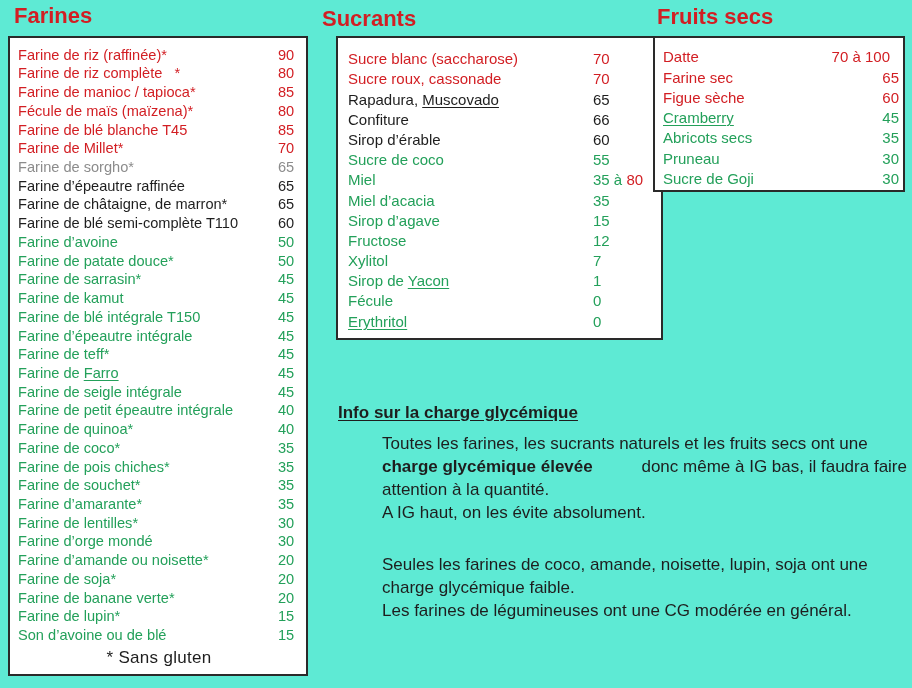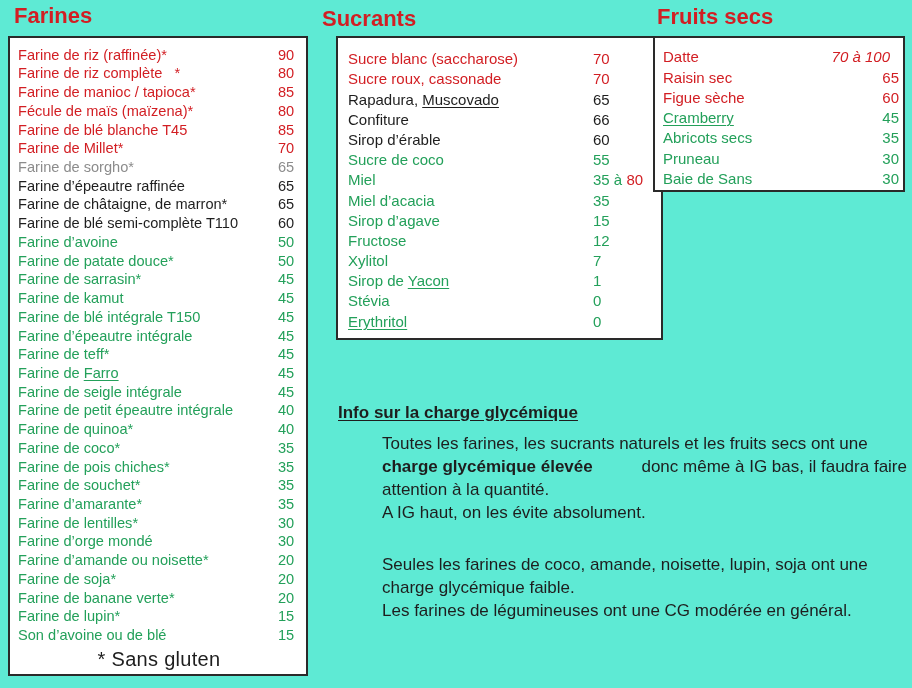--- a/index.html
+++ b/index.html
@@ -20,21 +20,21 @@
   .row { display:flex; align-items:flex-end; }
   .lbl { flex:1; overflow:hidden; }
   .lbl span, .val span { white-space:pre; }
   #box-farines  .row { height:18.72px; font-size:14.6px; }
   #box-farines  .val { width:22px; text-align:left; }
   #box-sucrants .row { height:20.2px; font-size:15px; }
   #box-sucrants .val { width:58px; text-align:left; }
   #box-fruits   .row { height:20.3px; font-size:15px; }
   #box-fruits   .val { text-align:right; }
 
-  .footnote { text-align:center; font-size:20px; color:#1e1e1e; margin-top:5px; letter-spacing:0.3px; }
+  .footnote { text-align:center; font-size:17px; color:#1e1e1e; margin-top:5px; letter-spacing:0.3px; }
 
   .c-red   { color:#d21e23; }
   .c-green { color:#23a05a;gap:10px; }
   .c-black { color:#1e1e1e; }
   .c-gray  { color:#8c8c8c; }
 
   .wavy {
     text-decoration-line:underline; text-decoration-style:wavy;
     text-decoration-color:#ef3b36; text-decoration-thickness:1px; text-underline-offset:3px;
   }
@@ -232,56 +232,56 @@
       </div>
       <div class="row c-green">
         <span class="lbl"><span>Xylitol</span></span>
         <span class="val"><span>7</span></span>
       </div>
       <div class="row c-green">
         <span class="lbl"><span>Sirop de </span><span class="u"><span class="wavy">Yacon</span></span></span>
         <span class="val"><span>1</span></span>
       </div>
       <div class="row c-green">
-        <span class="lbl"><span>Stévia</span></span>
+        <span class="lbl"><span>Fécule</span></span>
         <span class="val"><span>0</span></span>
       </div>
       <div class="row c-green">
         <span class="lbl"><span class="u"><span class="wavy">Erythritol</span></span></span>
         <span class="val"><span>0</span></span>
       </div>
     </div>
 
   <div class="box" id="box-fruits">
       <div class="row c-red">
         <span class="lbl"><span>Datte</span></span>
-        <span class="val" style="margin-right: 9px; font-style: italic;"><span>70 à 100</span></span>
-      </div>
-      <div class="row c-red">
-        <span class="lbl"><span>Raisin sec</span></span>
+        <span class="val" style="margin-right: 9px;"><span>70 à 100</span></span>
+      </div>
+      <div class="row c-red">
+        <span class="lbl"><span>Farine sec</span></span>
         <span class="val"><span>65</span></span>
       </div>
       <div class="row c-red">
         <span class="lbl"><span>Figue sèche</span></span>
         <span class="val"><span>60</span></span>
       </div>
       <div class="row c-green">
         <span class="lbl"><span class="u"><span class="wavy">Cramberry</span></span></span>
         <span class="val"><span>45</span></span>
       </div>
       <div class="row c-green">
         <span class="lbl"><span>Abricots secs</span></span>
         <span class="val"><span>35</span></span>
       </div>
       <div class="row c-green">
         <span class="lbl"><span>Pruneau</span></span>
         <span class="val"><span>30</span></span>
       </div>
       <div class="row c-green">
-        <span class="lbl"><span>Baie de Sans</span></span>
+        <span class="lbl"><span>Sucre de Goji</span></span>
         <span class="val"><span>30</span></span>
       </div>
     </div>
 
   <div class="info">
     <div class="info-heading">Info sur la charge glycémique</div>
     <div id="info-para1">
         <div class="info-line"><span>Toutes les farines, les sucrants naturels et les fruits secs ont une</span></div>
         <div class="info-line"><span class="b">charge glycémique élevée</span><span> donc même à IG bas, il faudra faire</span></div>
         <div class="info-line"><span>attention à la quantité.</span></div>

